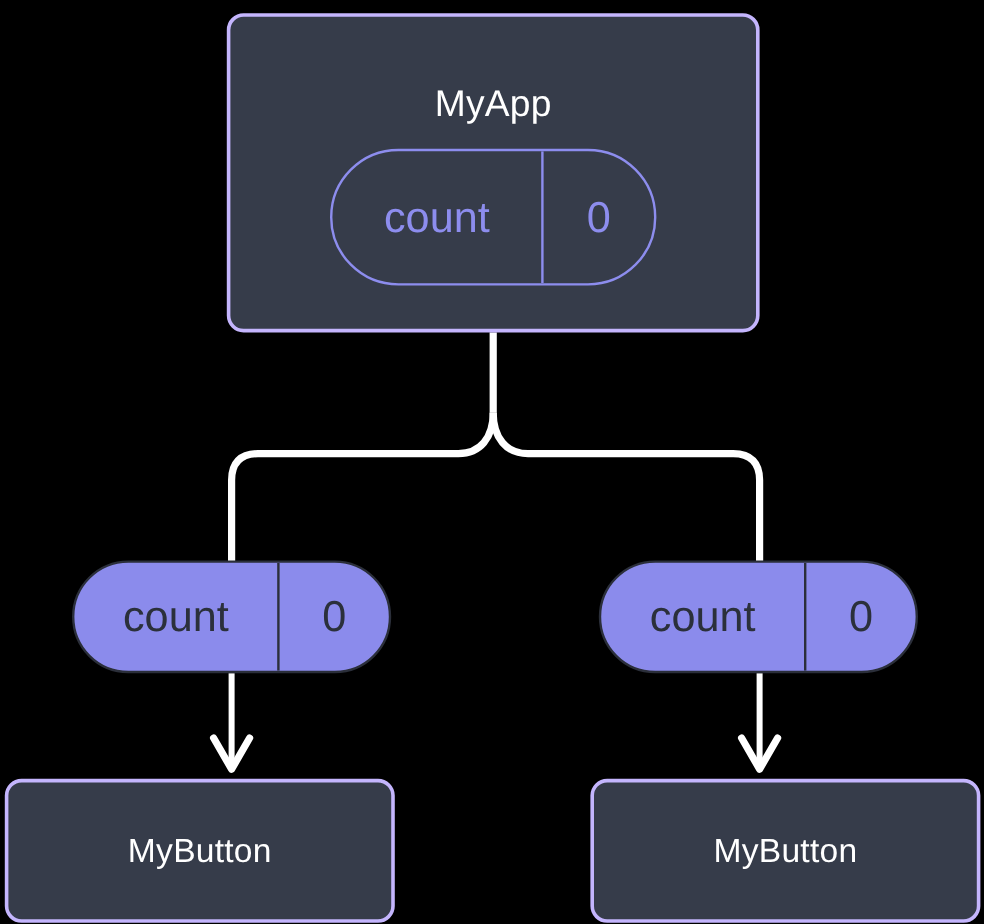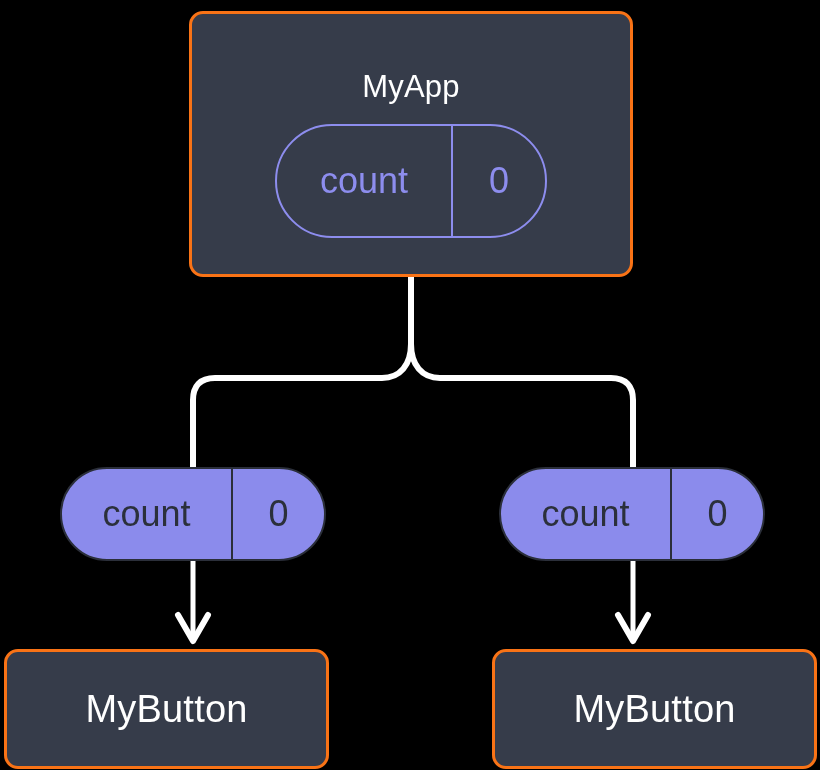--- a/index.html
+++ b/index.html
@@ -31,21 +31,21 @@
     z-index: 1;
     pointer-events: none;
   }
 
   
   .node-box {
     position: absolute;
     z-index: 2;
     box-sizing: border-box;
     background: #363c4a;
-    border: 3px solid #f97316;
+    border: 3px solid #c4b5fd;
     border-radius: 14px;
     display: flex;
     flex-direction: column;
     align-items: center;
   }
   .node-title {
     color: #ffffff;
     font-size: 31px;
     font-weight: 400;
     letter-spacing: 0.2px;
@@ -61,21 +61,21 @@
     justify-content: flex-start;
   }
   #node-myapp .node-title { margin-top: 57px; }
 
   .node-leaf {
     height: 120px;
     justify-content: center;
   }
   #node-mybutton-left  { left: 4px;   top: 649px; width: 325px; }
   #node-mybutton-right { left: 492px; top: 649px; width: 325px; }
-  .node-leaf .node-title { font-size: 38px; text-align: right; }
+  .node-leaf .node-title { font-size: 28px; text-align: right; }
 
   
   .pill {
     position: absolute;
     z-index: 3;
     box-sizing: border-box;
     display: flex;
     align-items: stretch;
     border-radius: 999px;
     overflow: hidden;

